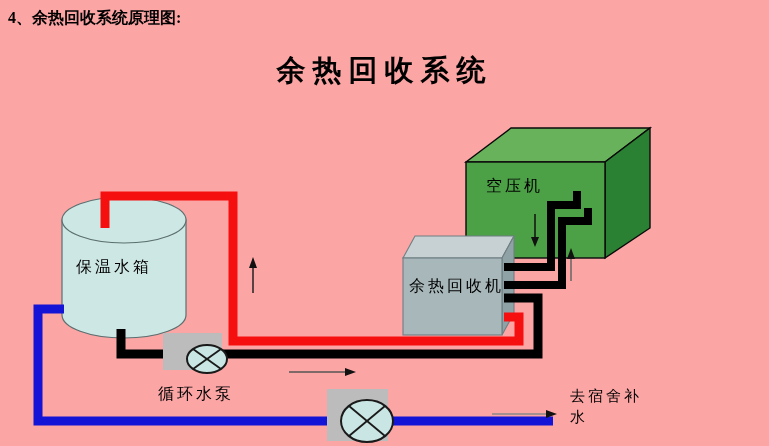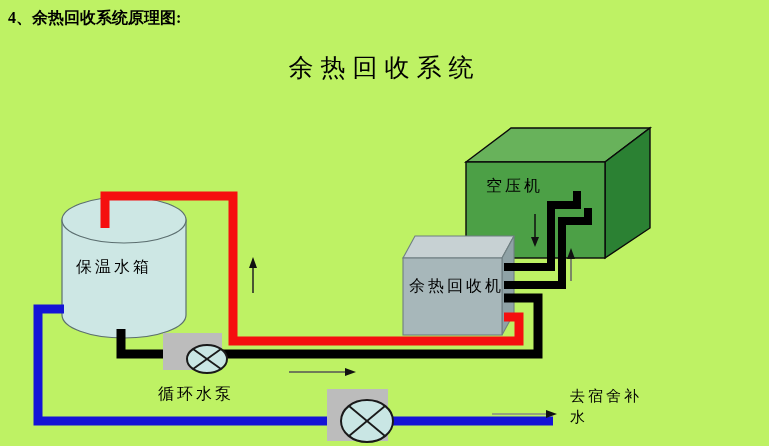--- a/index.html
+++ b/index.html
@@ -5,42 +5,43 @@
   html, body {
     margin: 0;
     padding: 0;
     background: #ffffff;
     font-family: "Liberation Serif", "DejaVu Serif", serif;
   }
   #stage {
     position: relative;
     width: 769px;
     height: 446px;
-    background: #bef264;
+    background: #fca5a5;
     overflow: hidden;
   }
   .heading {
     position: absolute;
     left: 8px;
     top: 8px;
     font-size: 16px;
     font-weight: bold;
     color: #000000;
     white-space: nowrap;
   }
   .diagram-title {
     position: absolute;
     left: 0;
     top: 51px;
     width: 769px;
     text-align: center;
-    font-size: 25px;
+    font-size: 29px;
     letter-spacing: 7px;
     color: #000000;
     white-space: nowrap;
+    font-weight: bold;
   }
   svg text {
     font-family: "Liberation Serif", "DejaVu Serif", serif;
     fill: #000000;
   }
   .lbl { font-size: 16px; letter-spacing: 3px; }
   .lbl-sm { font-size: 15px; letter-spacing: 3px; }
 </style>
 </head>
 <body>

